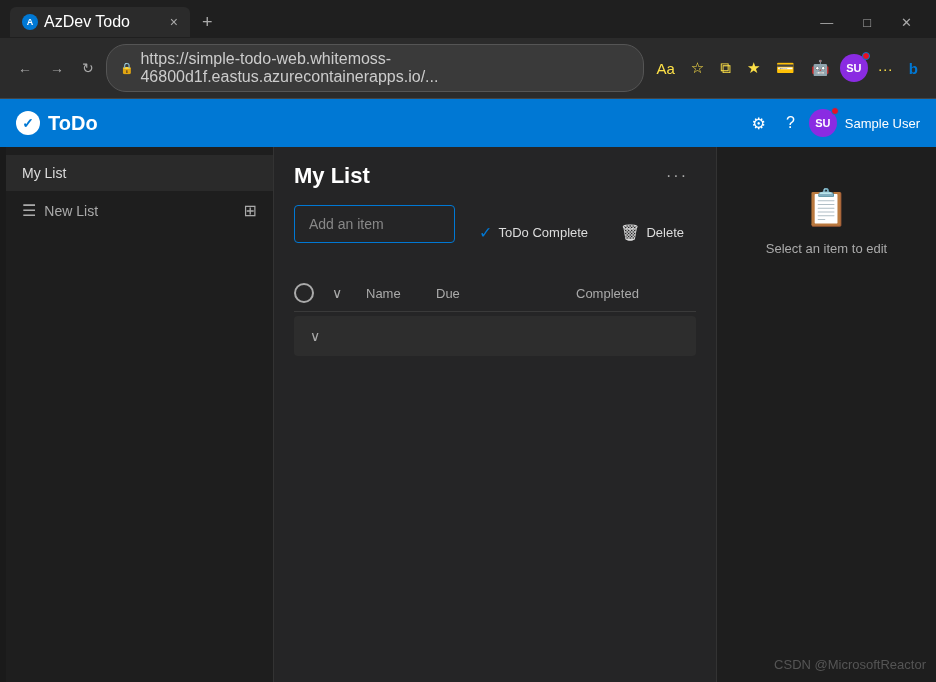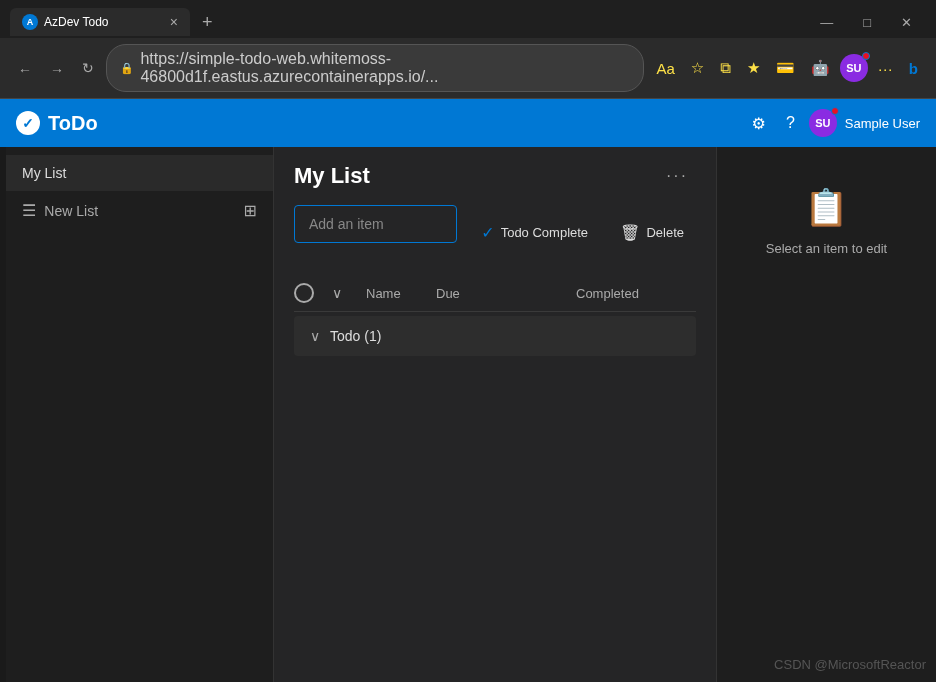--- a/index.html
+++ b/index.html
@@ -3,21 +3,21 @@
   <meta charset="utf-8">
   <style>
     * { box-sizing: border-box; margin: 0; padding: 0; }
     body { font-family: 'Segoe UI', Arial, sans-serif; background: #1a1a1a; color: #fff; width: 936px; height: 682px; overflow: hidden; }
 
     
     .browser-chrome { background: #2b2b2b; }
     .browser-tab { display: flex; align-items: center; gap: 6px; background: #2b2b2b; border-radius: 6px 6px 0 0; padding: 6px 12px; font-size: 13px; color: #fff; min-width: 180px; }
     .browser-tab .tab-favicon { width: 16px; height: 16px; background: #0078d4; border-radius: 50%; display: flex; align-items: center; justify-content: center; }
     .browser-tab .tab-favicon span { color: #fff; font-size: 9px; font-weight: bold; }
-    .browser-tab .tab-title { flex: 1; font-size: 12px; }
+    .browser-tab .tab-title { flex: 1; font-size: 16px; }
     .browser-tab .tab-close { color: #aaa; font-size: 14px; cursor: pointer; }
     .browser-new-tab { background: transparent; border: none; color: #aaa; font-size: 18px; cursor: pointer; padding: 4px 8px; }
     .browser-controls { display: flex; align-items: center; gap: 6px; padding: 6px 12px; background: #2b2b2b; border-bottom: 1px solid #444; }
     .browser-nav-btn { background: none; border: none; color: #aaa; font-size: 14px; cursor: pointer; padding: 4px 6px; border-radius: 4px; }
     .address-bar { flex: 1; background: #3a3a3a; border: 1px solid #555; border-radius: 20px; padding: 5px 14px; color: #ddd; font-size: 12px; display: flex; align-items: center; gap: 6px; }
     .address-bar .lock-icon { color: #aaa; font-size: 11px; }
     .address-text { flex: 1; font-size: 16px; color: #ccc; }
     .browser-action-btns { display: flex; gap: 4px; align-items: center; }
     .browser-action-btns button { background: none; border: none; color: #fde047; font-size: 15px; cursor: pointer; padding: 4px 6px; border-radius: 4px; }
     .win-btn { background: none; border: none; color: #aaa; font-size: 13px; cursor: pointer; padding: 0 14px; height: 32px; display: flex; align-items: center; }
@@ -171,21 +171,21 @@
         </div>
 
         <div style="display:flex; align-items:center; gap:12px; margin-bottom:16px;">
           <div class="add-item-container" style="flex:1; max-width:368px;">
             <input class="add-item-input" type="text" placeholder="Add an item" style="">
           </div>
 
           <div class="toolbar" style="margin-bottom:0;">
             <button class="toolbar-btn mark-complete">
               <span class="btn-icon" style="color:#0078d4;">✓</span>
-              <span>Todo Complete</span>
+              <span>ToDo Complete</span>
             </button>
             <button class="toolbar-btn">
               <span class="btn-icon">🗑</span>
               <span>Delete</span>
             </button>
           </div>
         </div>
 
         <div class="todo-table">
           <div class="table-header">
@@ -195,21 +195,20 @@
             <div>
               <button class="chevron-btn">∨</button>
             </div>
             <div>Name</div>
             <div>Due</div>
             <div>Completed</div>
           </div>
 
           <div style="display:grid; grid-template-columns:36px 1fr; align-items:center; padding:10px 0; background:#2d2d2d; margin:4px 0; border-radius:4px;">
             <button class="chevron-btn" style="padding-left:8px;">∨</button>
-            <span class="group-label">Todo (1)</span>
           </div>
 
         </div>
       </div>
 
       <div class="right-panel">
         <span class="clipboard-icon">📋</span>
         <span class="select-item-text">Select an item to edit</span>
       </div>
     </div>

